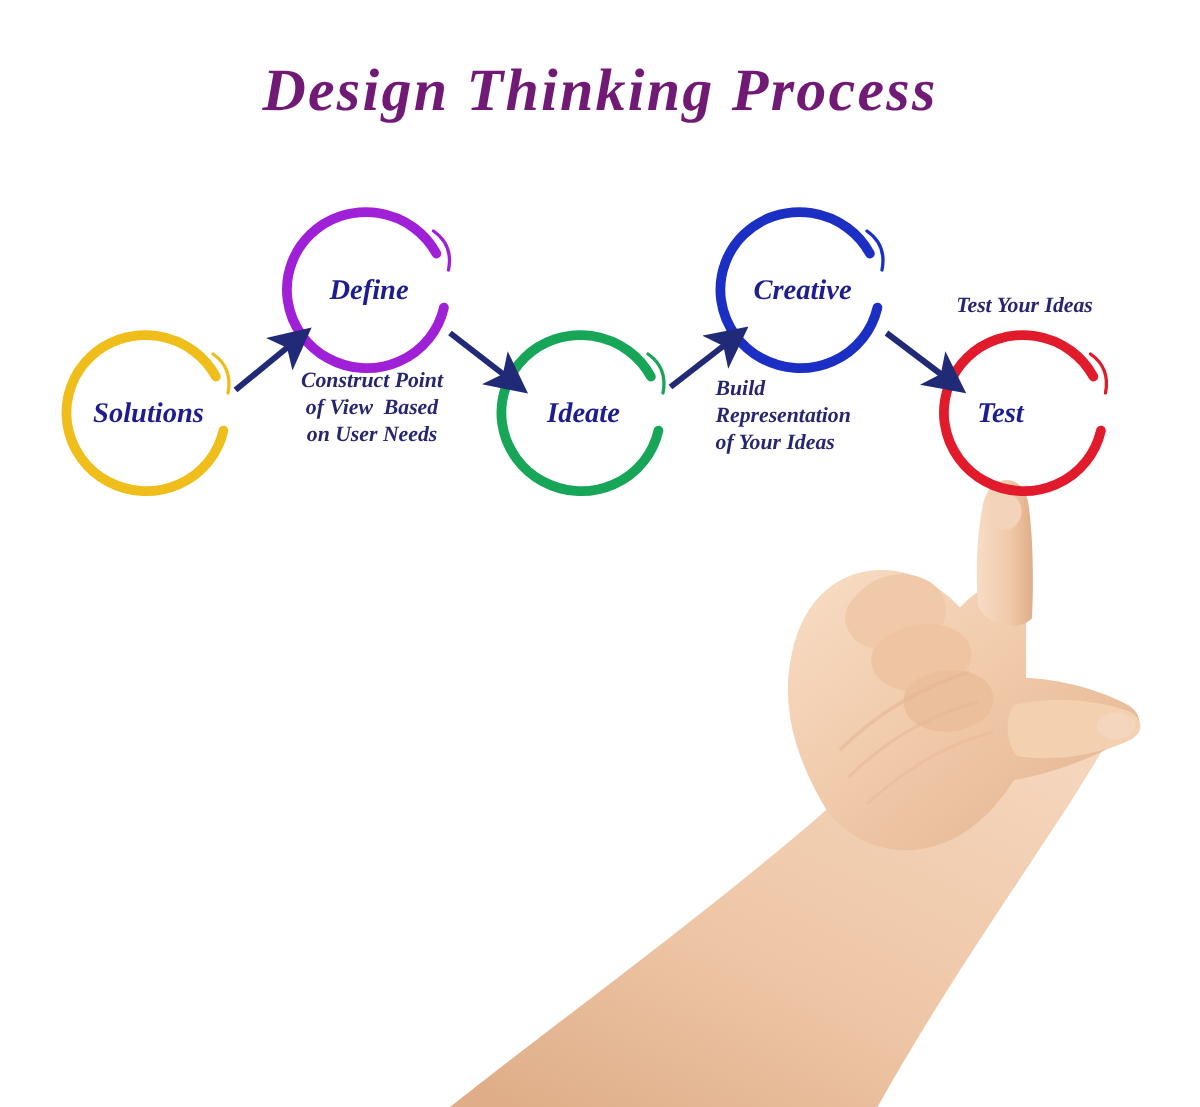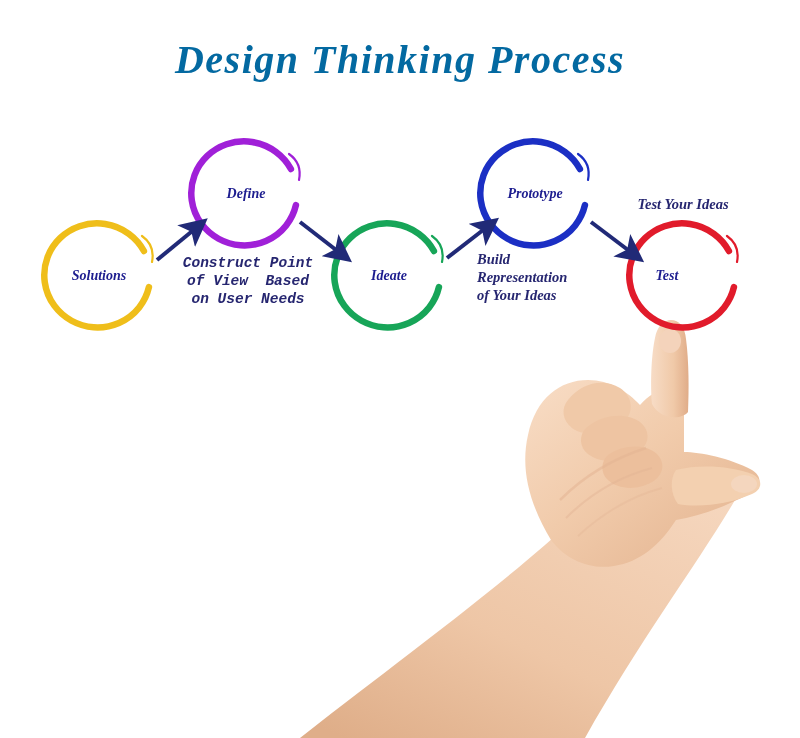--- a/index.html
+++ b/index.html
@@ -27,21 +27,21 @@
     position: absolute;
     left: 0;
     top: 36px;
     width: 800px;
     text-align: center;
     font-family: "Liberation Serif", "DejaVu Serif", serif;
     font-style: italic;
     font-weight: bold;
     font-size: 40px;
     letter-spacing: 1.5px;
-    color: #0369a1;
+    color: #701a75;
     white-space: nowrap;
   }
 
   
   .lbl {
     position: absolute;
     font-family: "Liberation Serif", "DejaVu Serif", serif;
     font-style: italic;
     font-weight: bold;
     font-size: 14.5px;
@@ -49,21 +49,21 @@
     color: #262670;
     white-space: pre;
   }
   .lbl.center { text-align: center; }
 
   .node-text {
     position: absolute;
     font-family: "Liberation Serif", "DejaVu Serif", serif;
     font-style: italic;
     font-weight: bold;
-    font-size: 14px;
+    font-size: 19px;
     color: #1d1d8f;
     white-space: nowrap;
     text-align: center;
     transform: translate(-50%, -50%);
   }
 
   
   svg.layer {
     position: absolute;
     left: 0; top: 0;
@@ -193,25 +193,25 @@
     <line x1="300" y1="222" x2="340" y2="253" stroke="#212a77" stroke-width="4" marker-end="url(#arrowHead)"></line>
 
     <line x1="447" y1="258" x2="487" y2="227" stroke="#212a77" stroke-width="4" marker-end="url(#arrowHead)"></line>
 
     <line x1="591" y1="222" x2="632" y2="253" stroke="#212a77" stroke-width="4" marker-end="url(#arrowHead)"></line>
   </svg>
 
   <div class="node-text" style="left:99px;  top:276px;">Solutions</div>
   <div class="node-text" style="left:246px; top:194px;">Define</div>
   <div class="node-text" style="left:389px; top:276px;">Ideate</div>
-  <div class="node-text" style="left:535px; top:194px;">Prototype</div>
+  <div class="node-text" style="left:535px; top:194px;">Creative</div>
   <div class="node-text" style="left:667px; top:276px;">Test</div>
 
 
-  <div class="lbl center" style="left:178px; top:254px; width:140px;font-family:Liberation Mono, monospace;">Construct Point
+  <div class="lbl center" style="left:178px; top:245px; width:140px;">Construct Point
 of View  Based
 on User Needs</div>
 
 
   <div class="lbl" style="left:477px; top:250px; width:145px;">Build
 Representation
 of Your Ideas</div>
 
   <div class="lbl center" style="left:613px; top:195px; width:140px;">Test Your Ideas</div>
 

